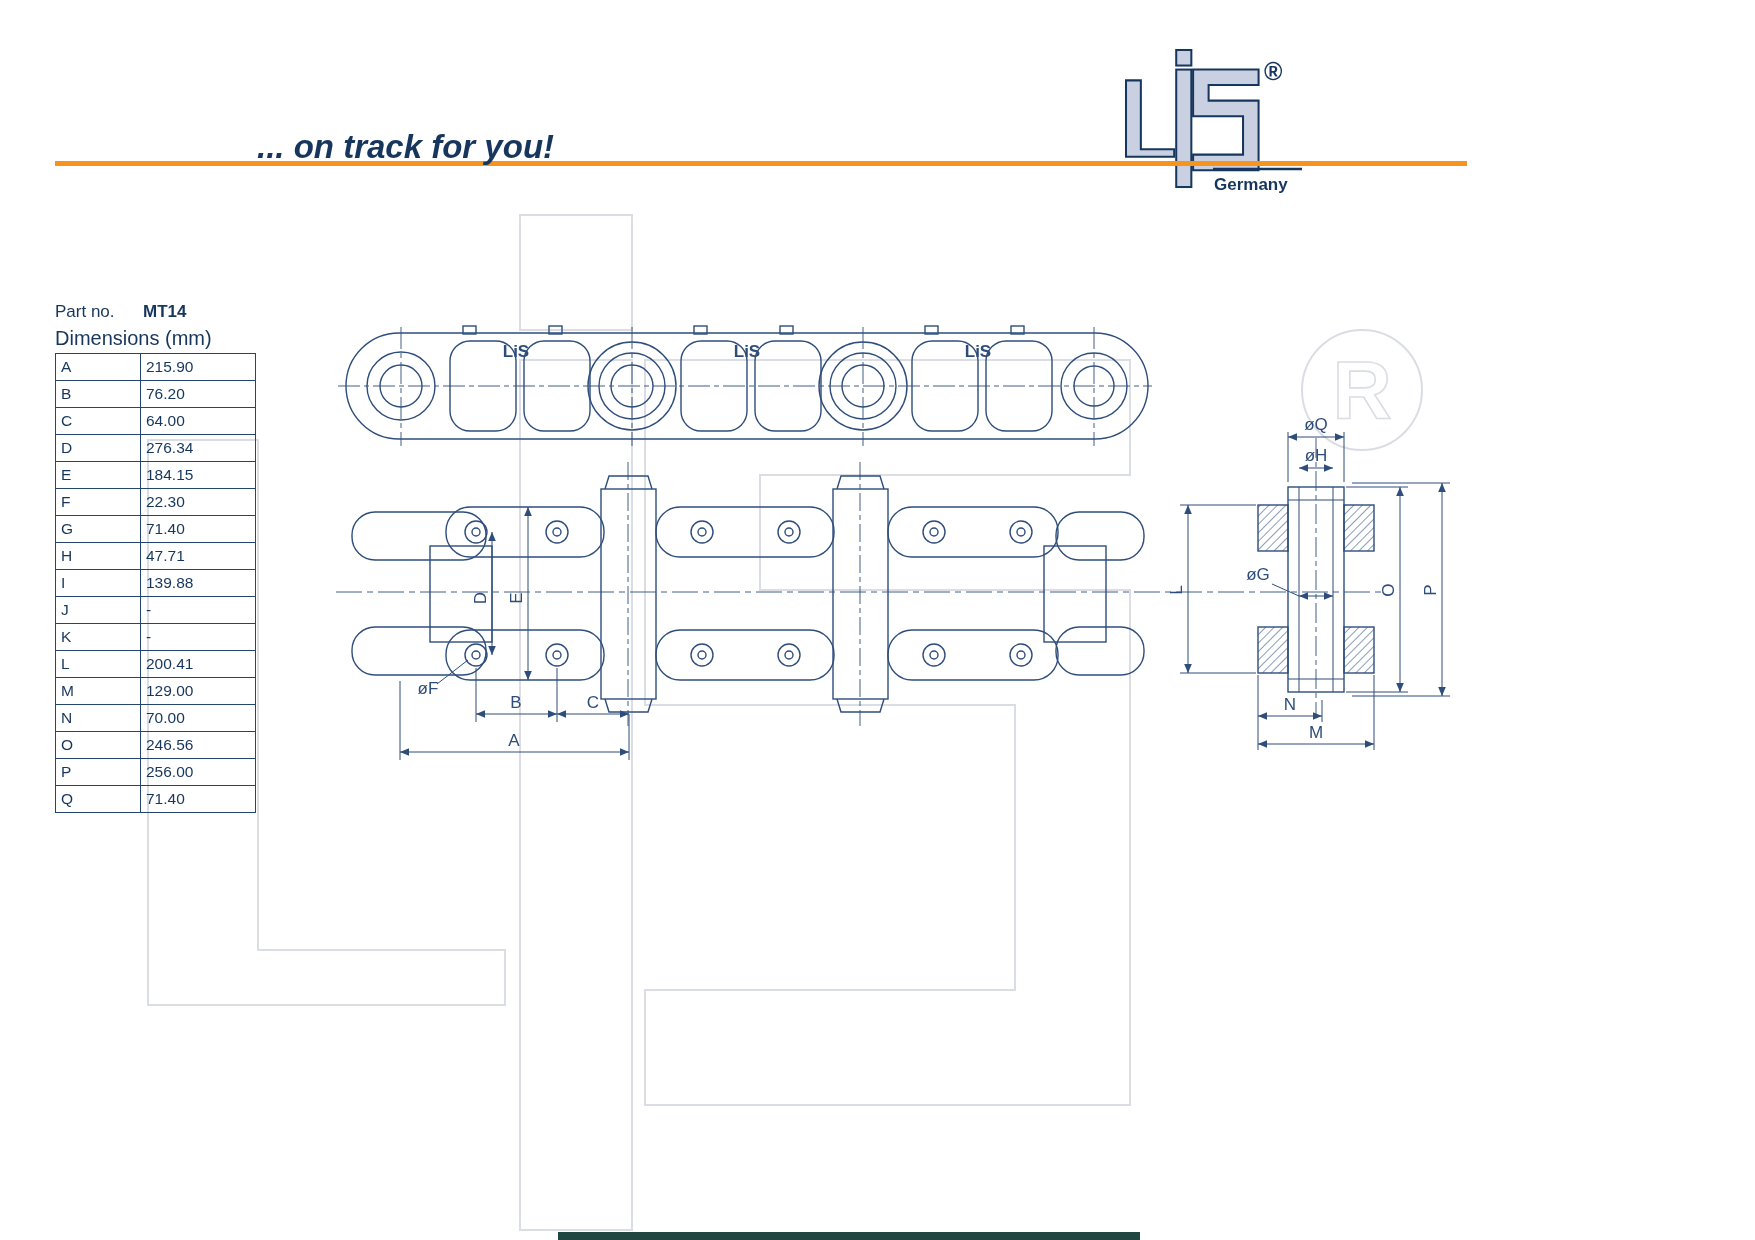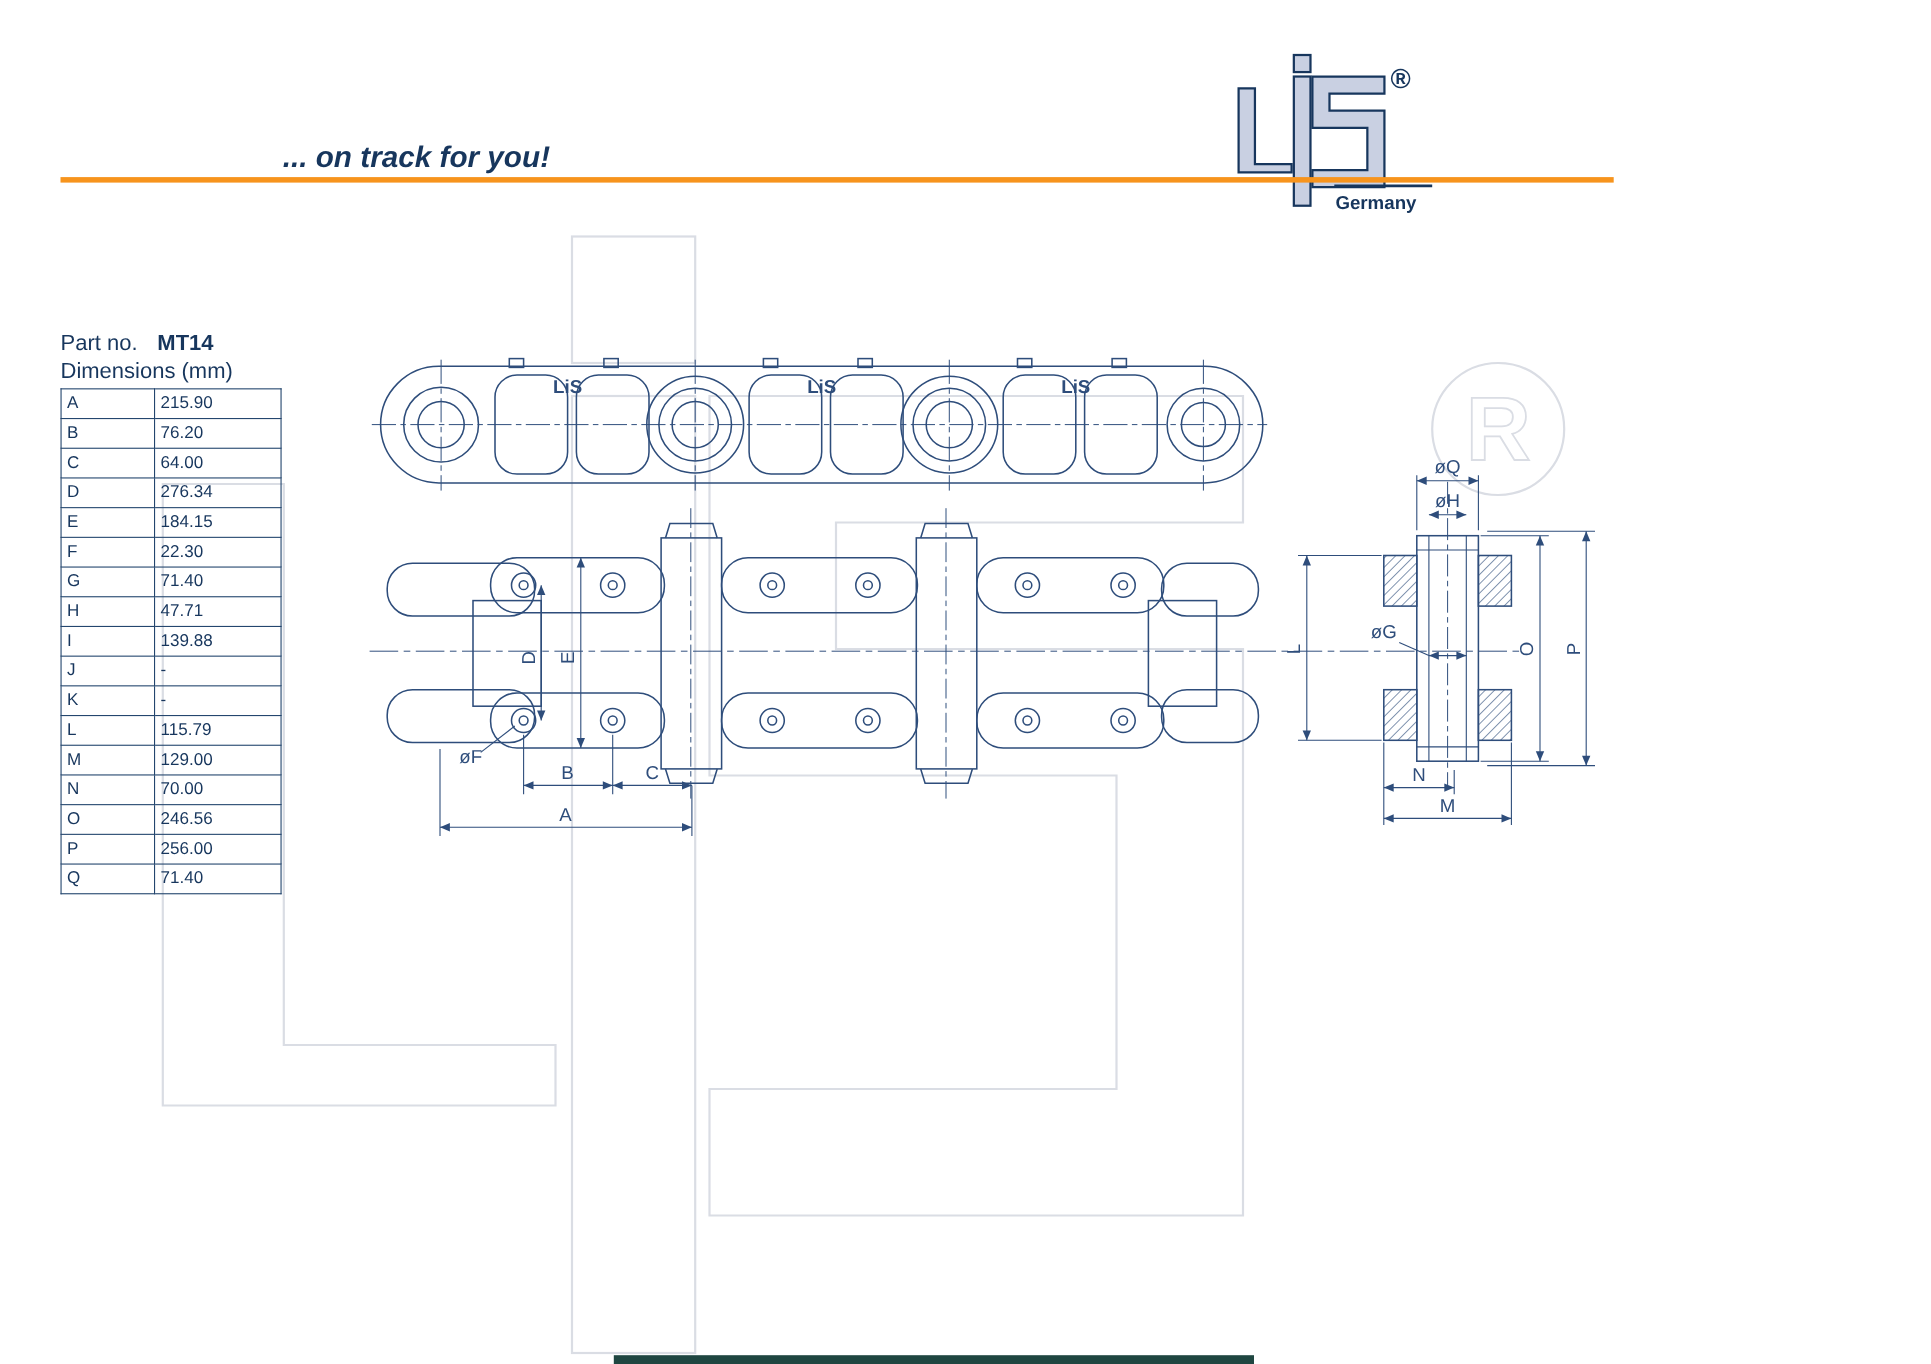--- a/index.html
+++ b/index.html
@@ -4,28 +4,28 @@
 <style>
   * { margin:0; padding:0; box-sizing:border-box; }
   html,body { background:#ffffff; }
   .page {
     position:relative; width:1755px; height:1240px; background:#ffffff;
     overflow:hidden; font-family:"Liberation Sans", sans-serif;
   }
   .art { position:absolute; left:0; top:0; z-index:0; }
   .tagline {
     position:absolute; left:257px; top:128px; z-index:2;
-    font-size:27px; font-weight:bold; font-style:italic; color:#17365D;
+    font-size:33px; font-weight:bold; font-style:italic; color:#17365D;
   }
   .rule {
     position:absolute; left:55px; top:161px; width:1412px; height:5px;
     background:#F7941D; z-index:1;
   }
   .panel { position:absolute; left:55px; top:300px; width:201px; z-index:2; color:#17365D; }
-  .panel-head { display:flex; font-size:20px; height:27px; line-height:24px; }
+  .panel-head { display:flex; font-size:17px; height:27px; line-height:24px; }
   .panel-head .pl { width:88px; }
   .panel-head .pv { font-weight:bold; }
   .panel-sub { font-size:20px; height:26px; line-height:22px; }
   table.dim-table { border-collapse:collapse; width:100%; }
   table.dim-table td {
     border:1px solid #24466E; font-size:15.5px; color:#17365D;
     padding:2px 5px; height:22px; line-height:22px; white-space:nowrap;
   }
   table.dim-table td.k { width:85px; }
   table.dim-table td.v { text-align:left; }
@@ -305,21 +305,21 @@
         <tr>
             <td class="k">J</td>
             <td class="v">-</td>
           </tr>
         <tr>
             <td class="k">K</td>
             <td class="v">-</td>
           </tr>
         <tr>
             <td class="k">L</td>
-            <td class="v">115.79</td>
+            <td class="v">200.41</td>
           </tr>
         <tr>
             <td class="k">M</td>
             <td class="v">129.00</td>
           </tr>
         <tr>
             <td class="k">N</td>
             <td class="v">70.00</td>
           </tr>
         <tr>

